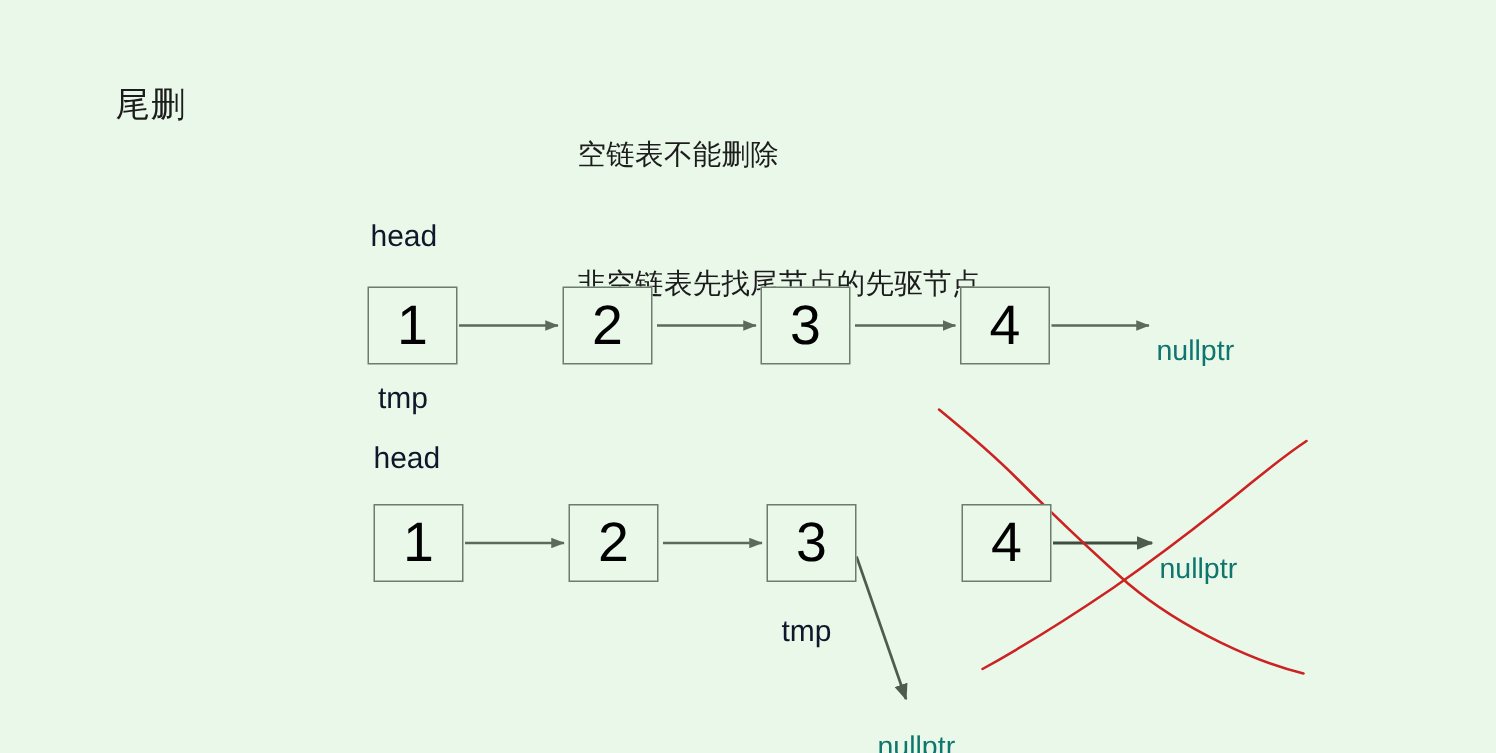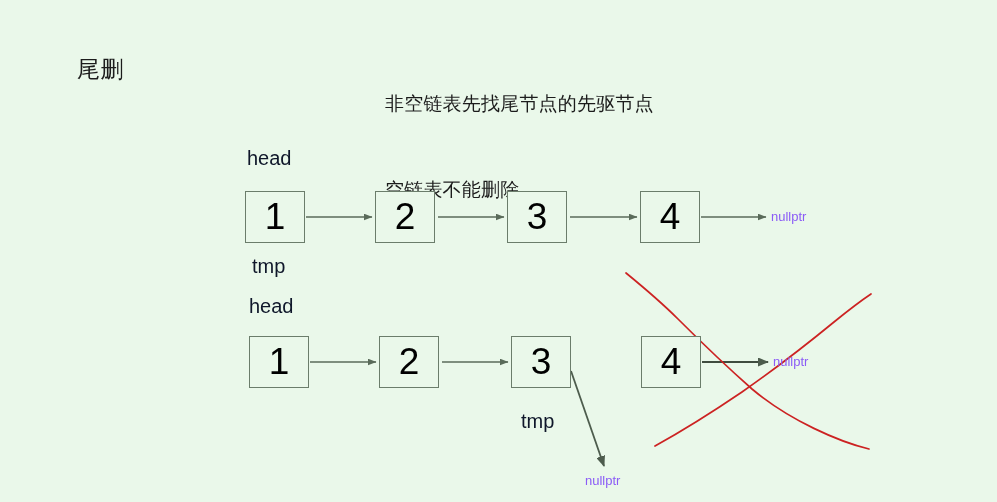--- a/index.html
+++ b/index.html
@@ -64,23 +64,24 @@
   }
   .node-value {
     font-size: 37px;
     line-height: 37px;
     color: #000000;
     font-weight: 400;
     position: relative;
     top: -1px;
   }
   .null-label {
-    font-size: 13px;
+    font-size: 19px;
     line-height: 22px;
-    color: #8b5cf6;
+    color: #0f766e;
+    margin-top: 18px;
   }
 
   
   #arrows {
     position: absolute;
     left: 0;
     top: 0;
     width: 997px;
     height: 502px;
     pointer-events: none;
@@ -129,22 +130,22 @@
 
     <g>
       <path d="M626,273 C 648,291 662,303 678,319 C 700,341 726,366 752,389 C 790,421 840,442 869,449" stroke="#cc2222" stroke-width="1.7" fill="none" stroke-linecap="round"></path>
       <path d="M655,446 C 684,430 714,411 742,392 C 775,369 806,345 834,322 C 850,309 862,300 871,294" stroke="#cc2222" stroke-width="1.7" fill="none" stroke-linecap="round"></path>
     </g>
   </svg>
 
   <div class="abs title-cn">尾删</div>
 
   <div class="abs notes">
+    <span class="note-line">空链表不能删除</span>
     <span class="note-line">非空链表先找尾节点的先驱节点</span>
-    <span class="note-line">空链表不能删除</span>
   </div>
 
   <div class="abs ptr-label" style="left:247px; top:147px;">head</div>
 
   <div class="abs node" style="left:245px; top:191px;">
     <span class="node-value">1</span>
   </div>
 
   <div class="abs node" style="left:375px; top:191px;">
     <span class="node-value">2</span>

